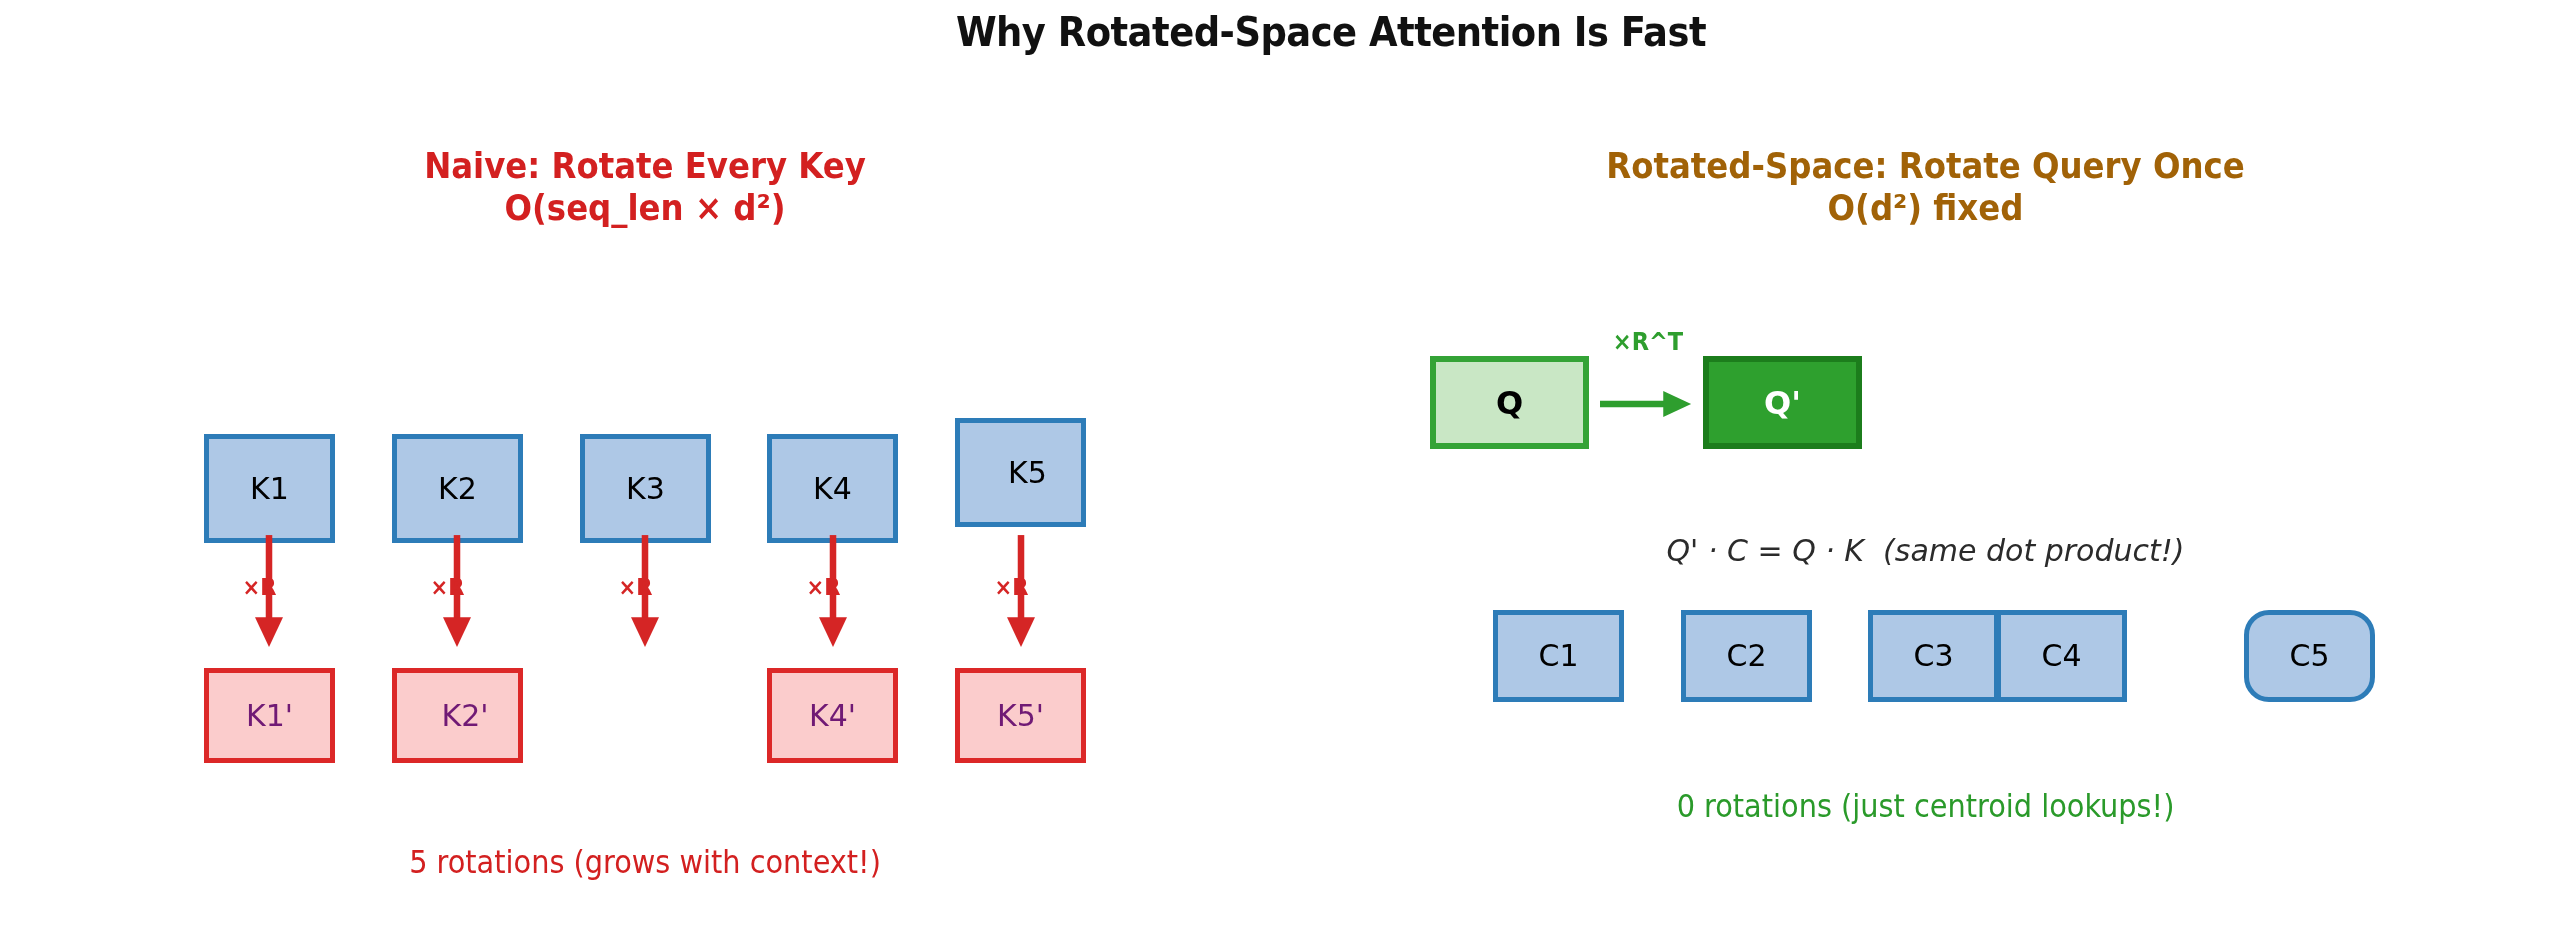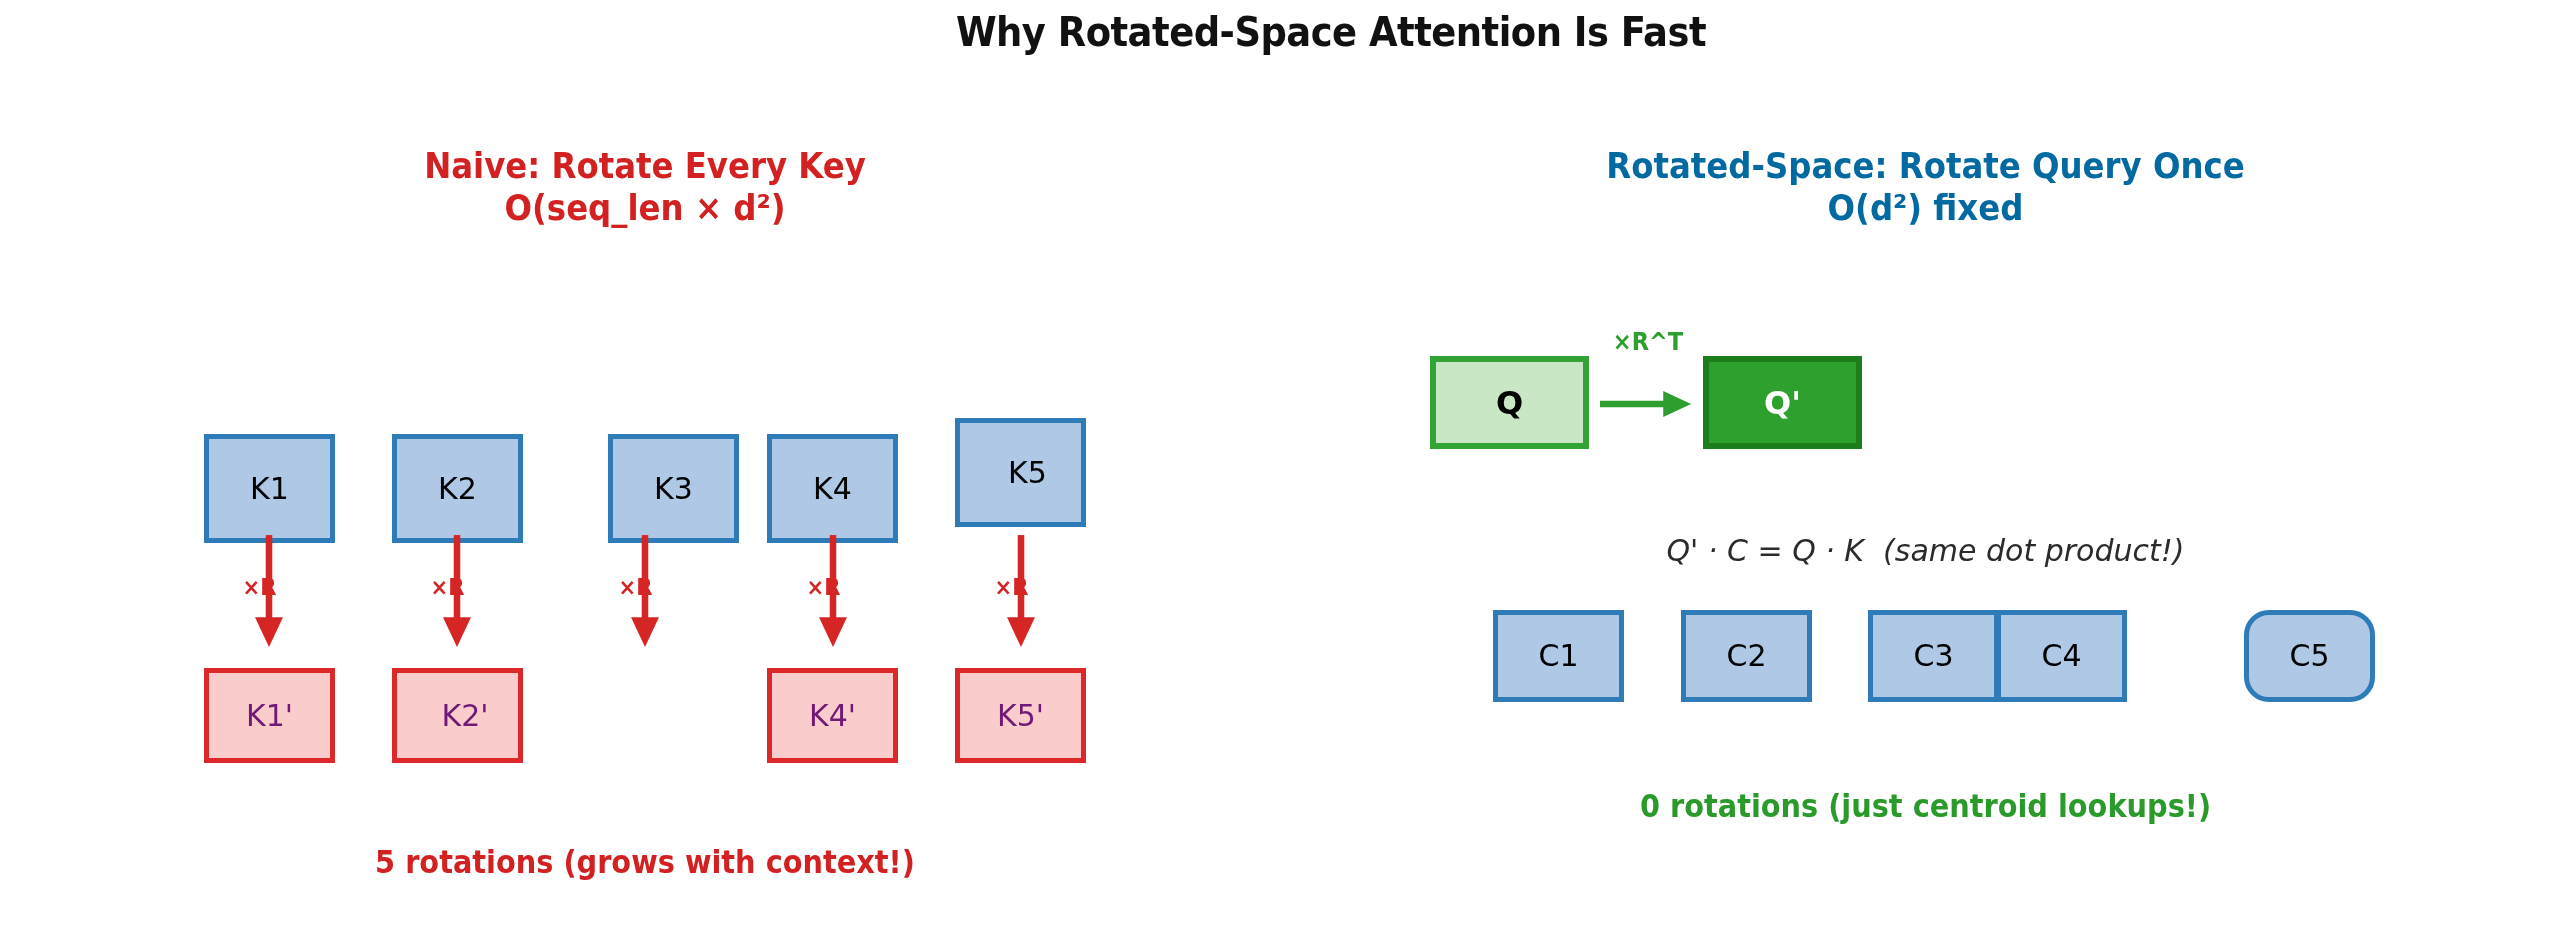--- a/index.html
+++ b/index.html
@@ -50,21 +50,21 @@
   .col-heading.left {
     left: 131px;
     top: 145px;
     width: 1028px;
     color: #d32020;
   }
   .col-heading.right {
     left: 1402px;
     top: 145px;
     width: 1047px;
-    color: #0369a1;
+    color: #a16207;
   }
 
   
   .box {
     position: absolute;
     box-sizing: border-box;
     display: flex;
     align-items: center;
     justify-content: center;
     font-size: 30px;
@@ -174,21 +174,21 @@
     font-style: italic;
     color: #2b2b2b;
     white-space: pre;
   }
 
   
   .caption {
     position: absolute;
     text-align: center;
     font-size: 32px;
-    font-weight: bold;
+    font-weight: normal;
     font-stretch: condensed;
     line-height: 1;
   }
   .caption.left {
     left: 131px;
     top: 846px;
     width: 1028px;
     color: #d32020;
   }
   .caption.right {
@@ -203,21 +203,21 @@
 
 <div id="canvas">
 
   <div class="page-title">Why Rotated-Space Attention Is Fast</div>
 
   <div class="col-heading left"><span>Naive: Rotate Every Key</span>
 <span>O(seq_len × d²)</span></div>
 
   <div class="box box-key" style="left:204px; top:434px;">K1</div>
   <div class="box box-key" style="left:392px; top:434px;">K2</div>
-  <div class="box box-key" style="left:580px; top:434px;margin-left:28px;">K3</div>
+  <div class="box box-key" style="left:580px; top:434px;">K3</div>
   <div class="box box-key" style="left:767px; top:434px;">K4</div>
   <div class="box box-key" style="left:955px; top:418px;padding-left:14px;">K5</div>
 
   <div class="rot-arrow" style="left:241px;">
     <svg width="56" height="114" viewBox="0 0 60 122" aria-hidden="true">
       <line x1="30" y1="0" x2="30" y2="96" stroke="#d52525" stroke-width="7"></line>
       <polygon points="30,120 15,88 45,88" fill="#d52525"></polygon>
     </svg>
   </div>
   <div class="rot-label" style="left:227px;">×R</div>

